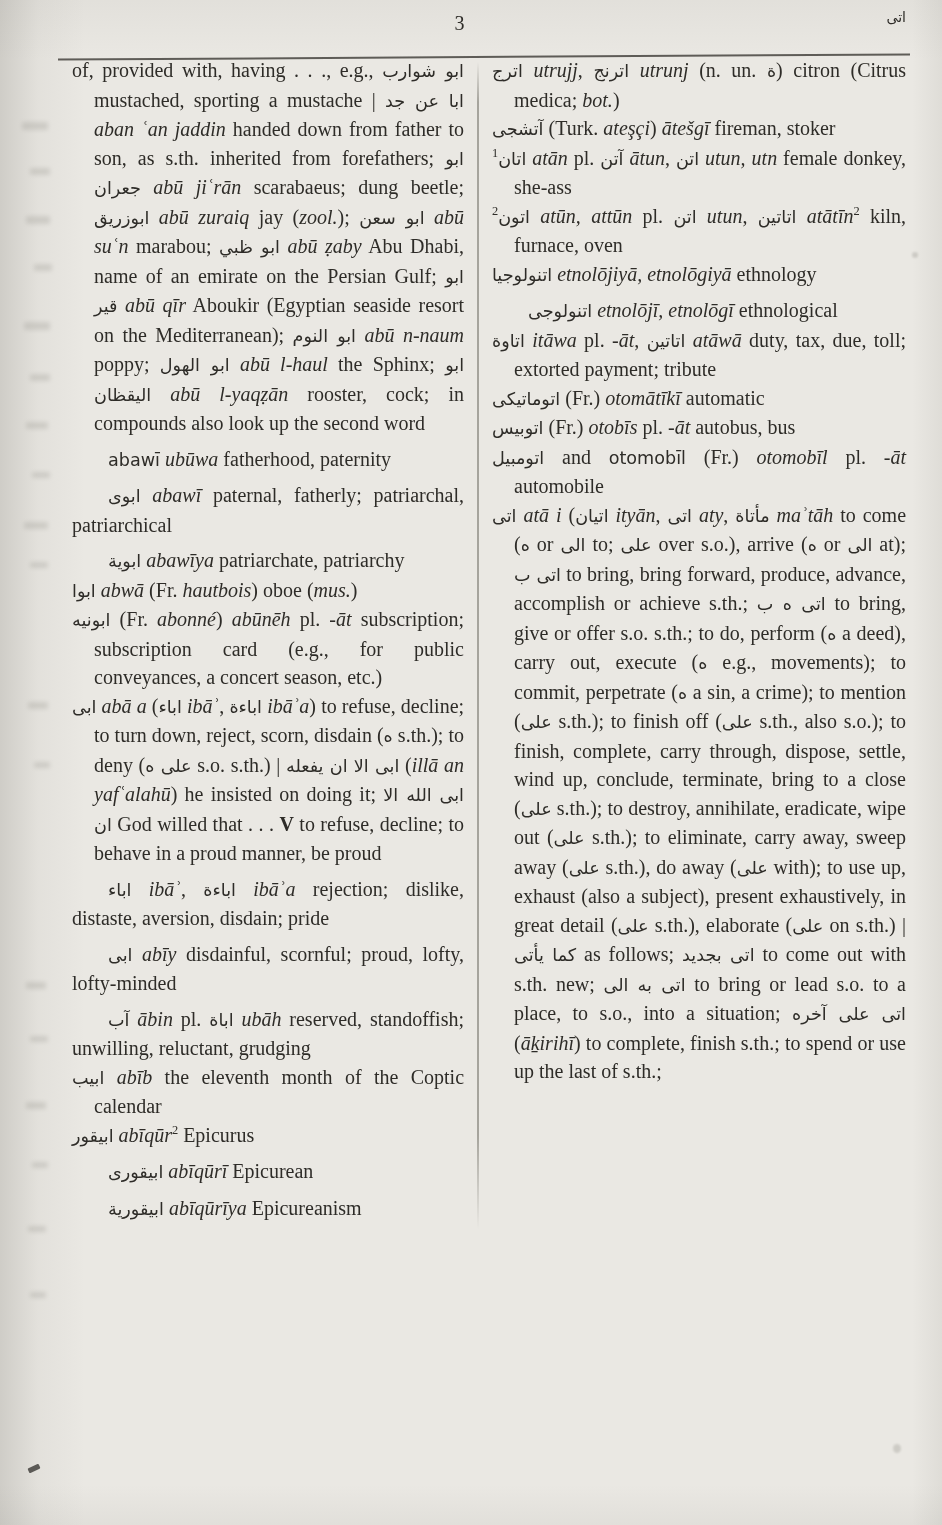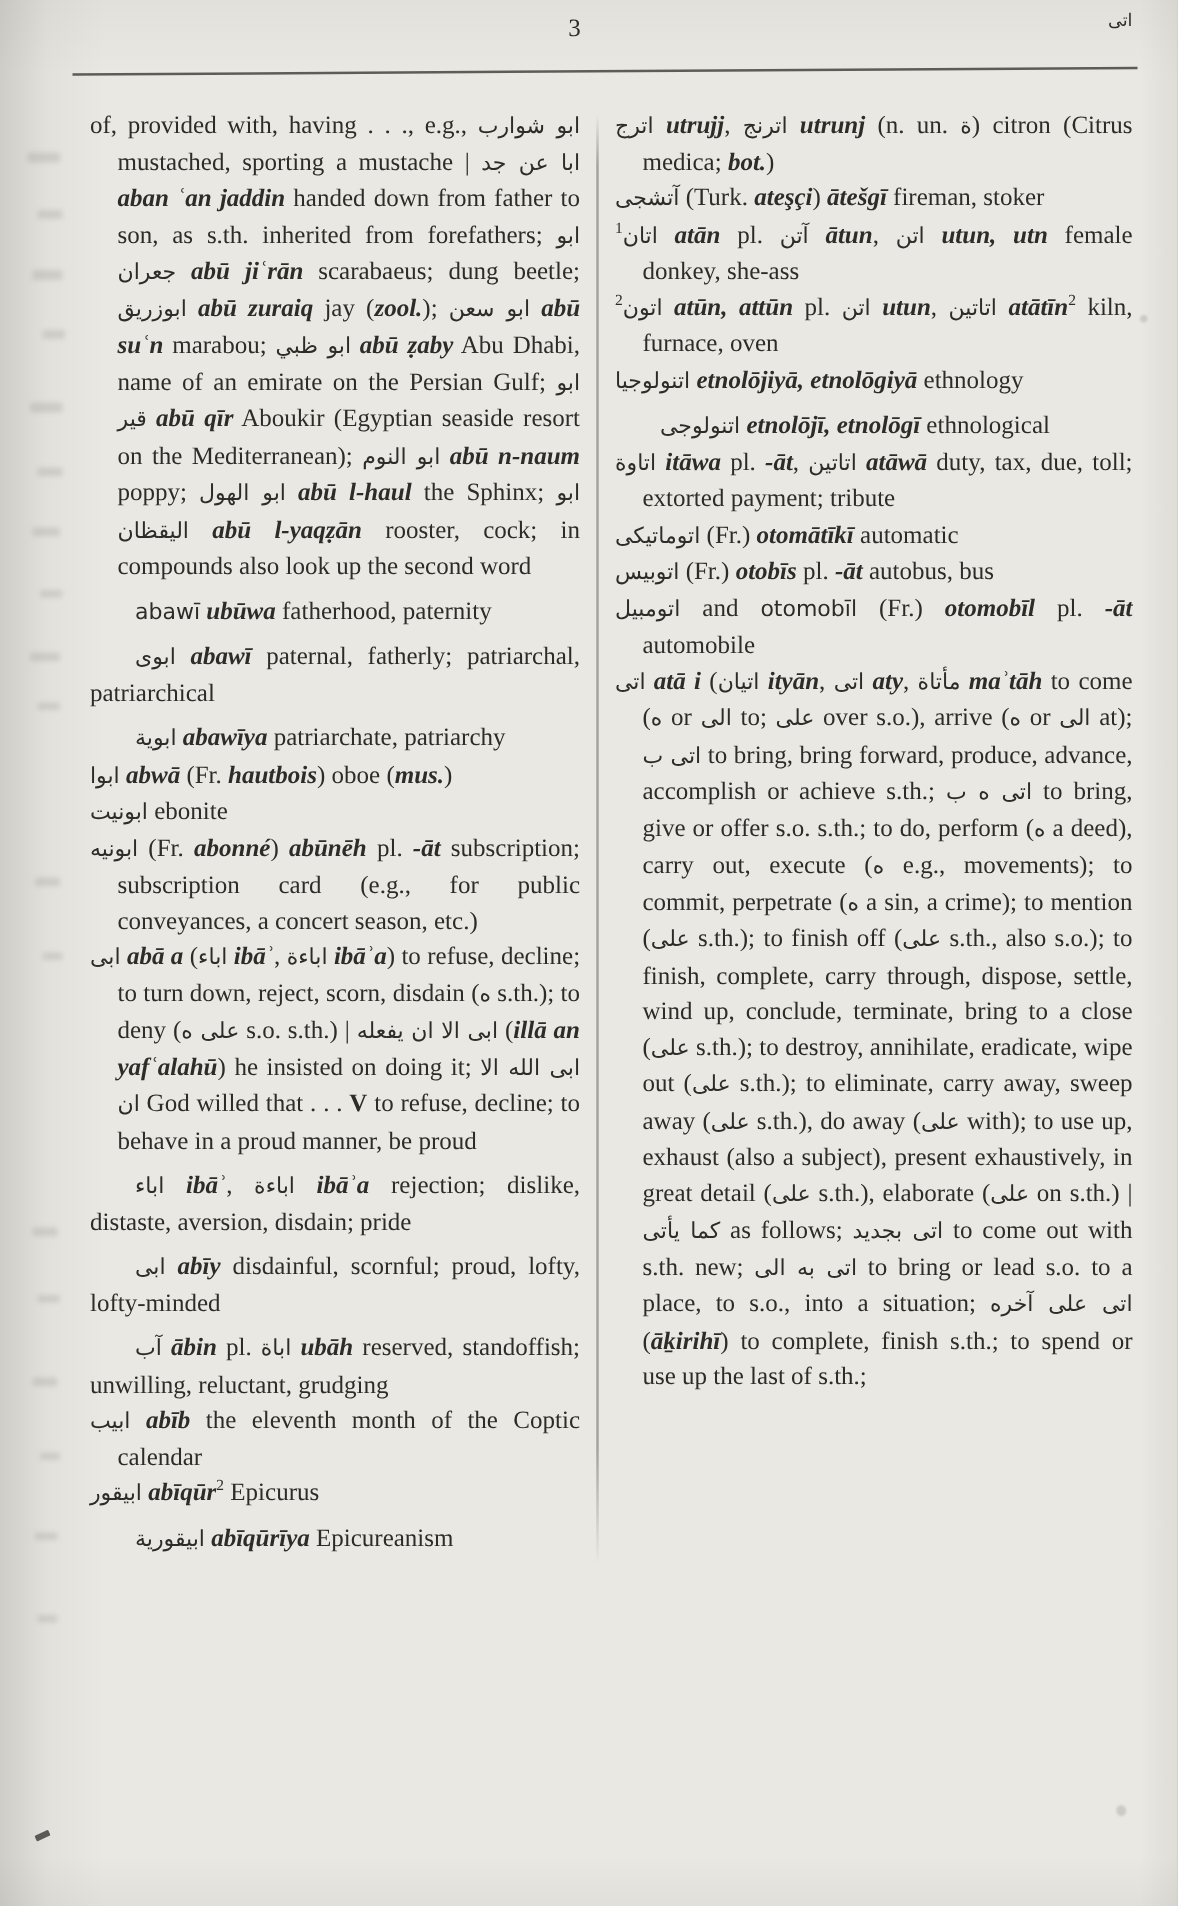--- a/index.html
+++ b/index.html
@@ -31,21 +31,20 @@
     font-size:25px;line-height:30px;
   }
   .rule{
     position:absolute;left:-14px;right:-2px;top:56px;
     border-top:2px solid #45433e;
     transform:rotate(-0.35deg);
     opacity:.85;
   }
   .columns{
     display:flex;align-items:flex-start;
-    padding-top:30px;
   }
   .col{
     text-align:justify;
     font-size:20px;line-height:28.5px;
   }
   .col-left{width:392px;}
   .col-right{width:414px;}
   .gutter{width:28px;align-self:stretch;position:relative;}
   .divider{
     position:absolute;left:13px;top:6px;bottom:-6px;width:1.5px;
@@ -53,21 +52,21 @@
     opacity:.75;
   }
   .col p{margin:0;}
   .col p.entry{padding-left:22px;text-indent:-22px;}
   .col p.sub{text-indent:36px;margin-top:7px;}
   .col p:first-child{margin-top:0;}
   .ar{
     font-family:"DejaVu Sans",sans-serif;
     font-size:.88em;
   }
-  i{font-style:italic;font-weight:bold;}
+  i{font-style:italic;}
   b{font-weight:bold;}
   sup{font-size:.62em;vertical-align:super;line-height:0;}
   
   .ghost{
     position:absolute;background:#807e76;opacity:.22;
     filter:blur(2px);border-radius:2px;
   }
   .mark-dark{
     position:absolute;background:#3a3834;opacity:.8;border-radius:1px;
     transform:rotate(-25deg);
@@ -107,28 +106,28 @@
       <div class="catchword ar">اتى</div>
     </div>
     <div class="rule"></div>
     <div class="columns">
       <div class="col col-left" id="col-left">
           <p class="entry"><span>of, provided with, having . . ., e.g., </span><span class="ar">ابو شوارب</span><span> mustached, sporting a mustache | </span><span class="ar">ابا عن جد</span><span> </span><i>aban ʿan jaddin</i><span> handed down from father to son, as s.th. inherited from forefathers; </span><span class="ar">ابو جعران</span><span> </span><i>abū jiʿrān</i><span> scarabaeus; dung beetle; </span><span class="ar">ابوزريق</span><span> </span><i>abū zuraiq</i><span> jay (</span><i>zool.</i><span>); </span><span class="ar">ابو سعن</span><span> </span><i>abū suʿn</i><span> marabou; </span><span class="ar">ابو ظبي</span><span> </span><i>abū ẓaby</i><span> Abu Dhabi, name of an emirate on the Persian Gulf; </span><span class="ar">ابو قير</span><span> </span><i>abū qīr</i><span> Aboukir (Egyptian seaside resort on the Mediterranean); </span><span class="ar">ابو النوم</span><span> </span><i>abū n-naum</i><span> poppy; </span><span class="ar">ابو الهول</span><span> </span><i>abū l-haul</i><span> the Sphinx; </span><span class="ar">ابو اليقظان</span><span> </span><i>abū l-yaqẓān</i><span> rooster, cock; in compounds also look up the second word</span></p>
           <p class="sub"><span class="ar">abawī</span><span> </span><i>ubūwa</i><span> fatherhood, paternity</span></p>
           <p class="sub"><span class="ar">ابوى</span><span> </span><i>abawī</i><span> paternal, fatherly; patriarchal, patriarchical</span></p>
           <p class="sub"><span class="ar">ابوية</span><span> </span><i>abawīya</i><span> patriarchate, patriarchy</span></p>
           <p class="entry"><span class="ar">ابوا</span><span> </span><i>abwā</i><span> (Fr. </span><i>hautbois</i><span>) oboe (</span><i>mus.</i><span>)</span></p>
-          <p class="entry"><span class="ar">ابونيت</span><span> ebonite</span></p>
           <p class="entry"><span class="ar">ابونيه</span><span> (Fr. </span><i>abonné</i><span>) </span><i>abūnēh</i><span> pl. </span><i>-āt</i><span> subscription; subscription card (e.g., for public conveyances, a concert season, etc.)</span></p>
           <p class="entry"><span class="ar">ابى</span><span> </span><i>abā a</i><span> (</span><span class="ar">اباء</span><span> </span><i>ibāʾ</i><span>, </span><span class="ar">اباءة</span><span> </span><i>ibāʾa</i><span>) to refuse, decline; to turn down, reject, scorn, disdain (</span><span class="ar">ه</span><span> s.th.); to deny (</span><span class="ar">على ه</span><span> s.o. s.th.) | </span><span class="ar">ابى الا ان يفعله</span><span> (</span><i>illā an yafʿalahū</i><span>) he insisted on doing it; </span><span class="ar">ابى الله الا ان</span><span> God willed that . . . </span><b>V</b><span> to refuse, decline; to behave in a proud manner, be proud</span></p>
           <p class="sub"><span class="ar">اباء</span><span> </span><i>ibāʾ</i><span>, </span><span class="ar">اباءة</span><span> </span><i>ibāʾa</i><span> rejection; dislike, distaste, aversion, disdain; pride</span></p>
           <p class="sub"><span class="ar">ابى</span><span> </span><i>abīy</i><span> disdainful, scornful; proud, lofty, lofty-minded</span></p>
           <p class="sub"><span class="ar">آب</span><span> </span><i>ābin</i><span> pl. </span><span class="ar">اباة</span><span> </span><i>ubāh</i><span> reserved, standoffish; unwilling, reluctant, grudging</span></p>
           <p class="entry"><span class="ar">ابيب</span><span> </span><i>abīb</i><span> the eleventh month of the Coptic calendar</span></p>
           <p class="entry"><span class="ar">ابيقور</span><span> </span><i>abīqūr</i><sup>2</sup><span> Epicurus</span></p>
+          <p class="sub"><span class="ar">ابيقورى</span><span> </span><i>abīqūrī</i><span> Epicurean</span></p>
           <p class="sub"><span class="ar">ابيقورية</span><span> </span><i>abīqūrīya</i><span> Epicureanism</span></p>
         </div>
       <div class="gutter">
         <div class="divider"></div>
       </div>
       <div class="col col-right" id="col-right">
           <p class="entry"><span class="ar">اترج</span><span> </span><i>utrujj</i><span>, </span><span class="ar">اترنج</span><span> </span><i>utrunj</i><span> (n. un. </span><span class="ar">ة</span><span>) citron (Citrus medica; </span><i>bot.</i><span>)</span></p>
           <p class="entry"><span class="ar">آتشجى</span><span> (Turk. </span><i>ateşçi</i><span>) </span><i>ātešgī</i><span> fireman, stoker</span></p>
           <p class="entry"><sup>1</sup><span class="ar">اتان</span><span> </span><i>atān</i><span> pl. </span><span class="ar">آتن</span><span> </span><i>ātun</i><span>, </span><span class="ar">اتن</span><span> </span><i>utun, utn</i><span> female donkey, she-ass</span></p>
           <p class="entry"><sup>2</sup><span class="ar">اتون</span><span> </span><i>atūn, attūn</i><span> pl. </span><span class="ar">اتن</span><span> </span><i>utun</i><span>, </span><span class="ar">اتاتين</span><span> </span><i>atātīn</i><sup>2</sup><span> kiln, furnace, oven</span></p>

